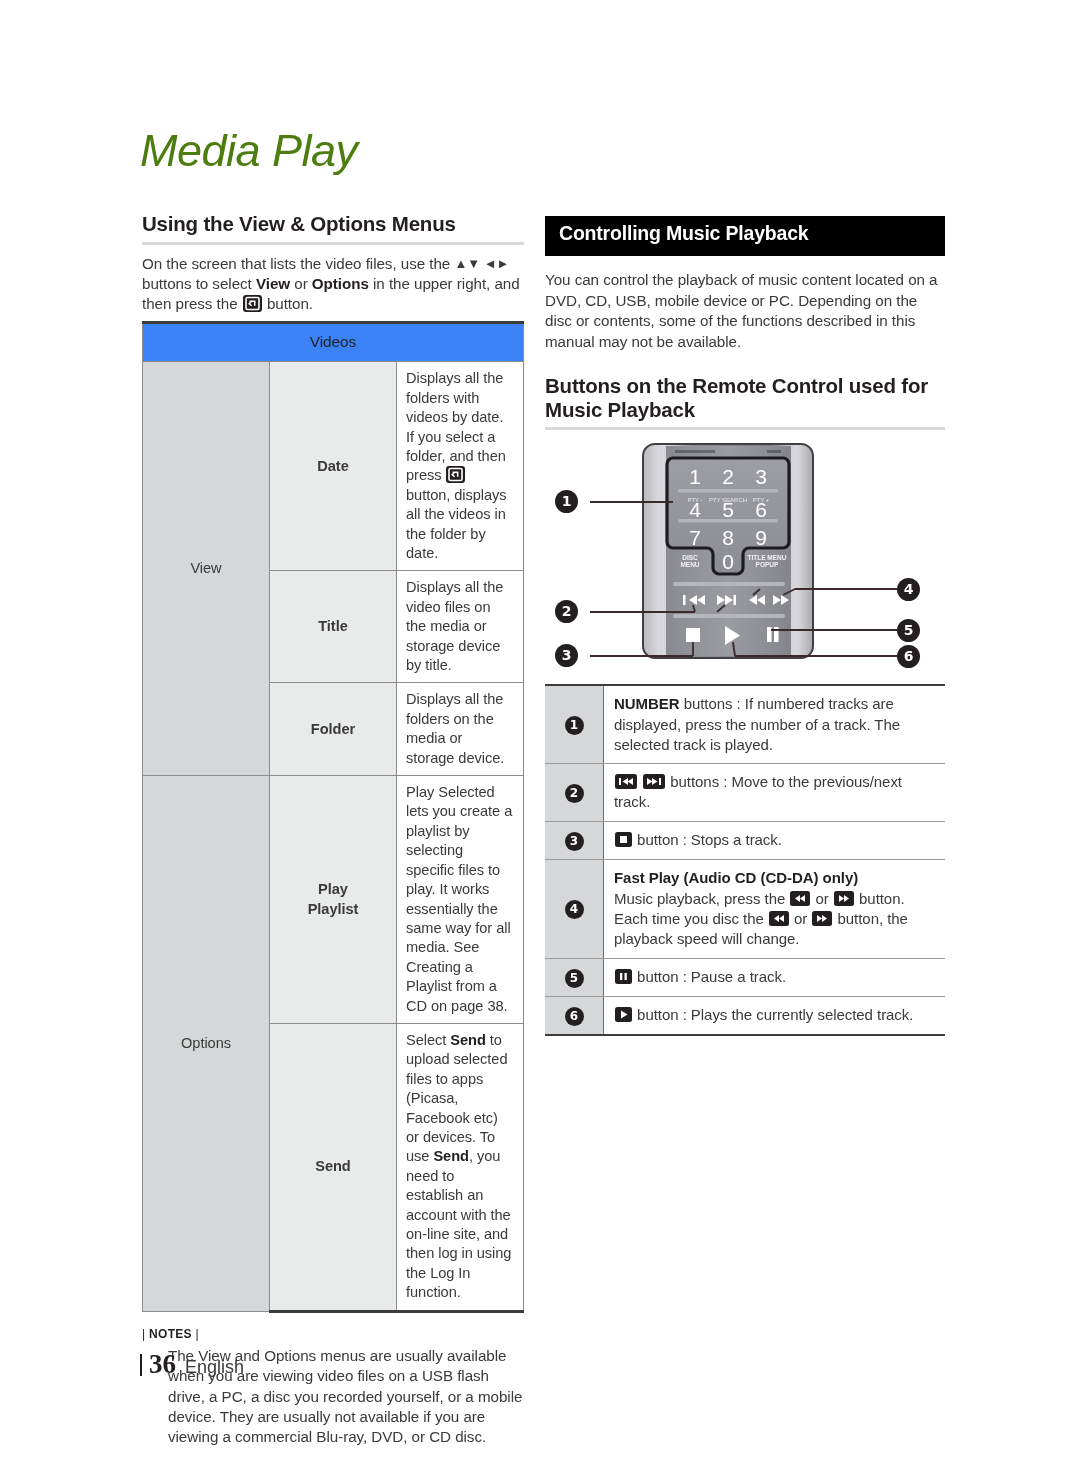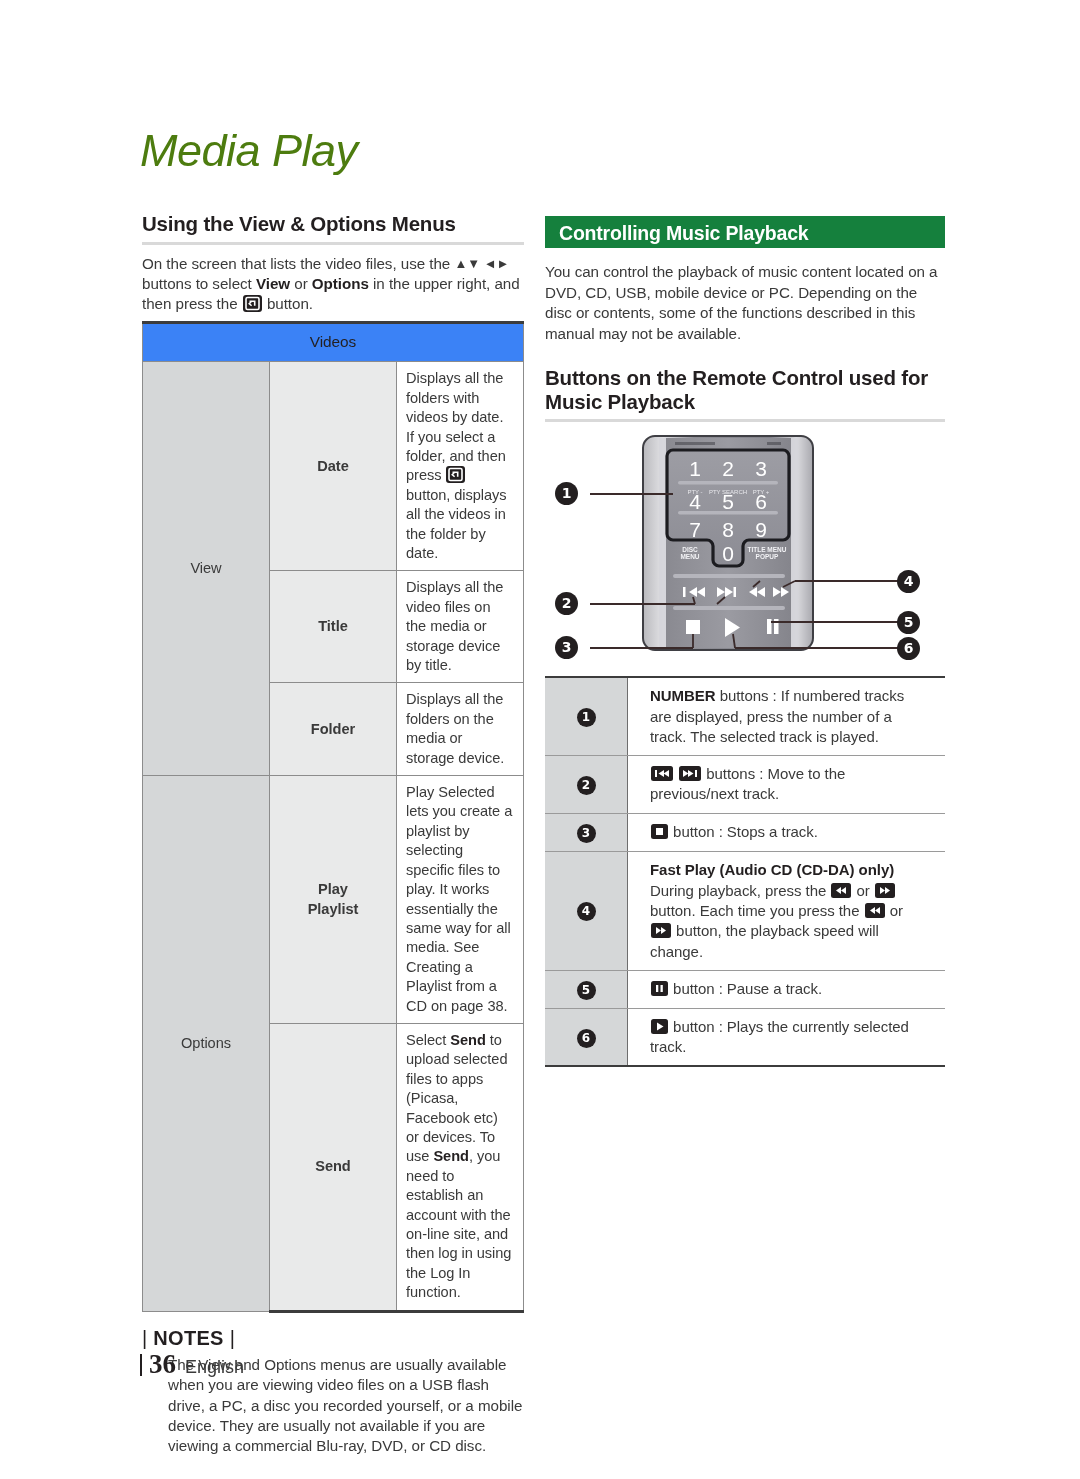--- a/index.html
+++ b/index.html
@@ -58,25 +58,25 @@
     line-height: 1.15;
   }
   .head-rule {
     height: 3px;
     background: #d9d9d9;
     margin-top: 6px;
     margin-bottom: 9px;
   }
 
   .bar-head {
-    background: #15803d;
+    background: #000000;
     color: #ffffff;
     font-size: 19.5px;
     font-weight: bold;
-    padding: 7px 14px 4px 14px;
+    padding: 7px 14px 12px 14px;
     letter-spacing: -0.2px;
     line-height: 1.1;
   }
 
   p.body {
     margin: 0 0 0 0;
     font-size: 15.2px;
     line-height: 1.345;
     color: #3a3a3a;
     letter-spacing: -0.05px;
@@ -154,21 +154,21 @@
     font-size: 15.2px;
     color: #231f20;
     width: 84px;
   }
   td.desc { background: #ffffff; }
   td.desc b { color: #231f20; font-weight: bold; }
   tr.last-row td { border-bottom: 3px solid #3c3c3c; }
 
   
   .notes-title {
-    font-size: 20px;
+    font-size: 12px;
     font-weight: bold;
     color: #231f20;
     margin-top: 14px;
     letter-spacing: 0.3px;
   }
   .notes-title .pipe { font-weight: normal; color: #231f20; }
   .notes-list {
     margin: 5px 0 0 0;
     padding: 0;
     list-style: none;
@@ -208,21 +208,21 @@
   table.btbl {
     border-collapse: collapse;
     width: 400px;
     table-layout: fixed;
     margin-top: 14px;
   }
   table.btbl td {
     border-top: 1.3px solid #9a9a9a;
     border-bottom: 1.3px solid #9a9a9a;
     vertical-align: middle;
-    padding: 8px 22px;
+    padding: 8px 10px;
     font-size: 15px;
     line-height: 1.35;
     color: #3a3a3a;
     letter-spacing: -0.05px;
     margin-top: 24px;
   }
   table.btbl tr:first-child td { border-top: 2.6px solid #3c3c3c; }
   table.btbl tr:last-child td { border-bottom: 2.6px solid #3c3c3c; }
   td.numcell {
     width: 38px;
@@ -509,32 +509,32 @@
                 </svg></span><span> button : Stops a track.</span>
           </td>
         </tr>
 
         <tr>
           <td class="numcell">
             <span class="dot">4</span>
           </td>
           <td class="btxt">
             <span class="sub-bold">Fast Play (Audio CD (CD-DA) only)</span>
-            <span>During playback, press the </span><span class="blk" style="width:20px;height:15px;"><svg width="20" height="15" viewBox="0 0 20 15">
+            <span>Music playback, press the </span><span class="blk" style="width:20px;height:15px;"><svg width="20" height="15" viewBox="0 0 20 15">
                   <g fill="#fff">
                     <polygon points="10,4 10,11 5,7.5"></polygon>
                     <polygon points="15,4 15,11 10,7.5"></polygon>
                   </g>
                 </svg></span><span> or </span><span class="blk" style="width:20px;height:15px;"><svg width="20" height="15" viewBox="0 0 20 15">
                   <g fill="#fff">
                     <polygon points="5,4 5,11 10,7.5"></polygon>
                     <polygon points="10,4 10,11 15,7.5"></polygon>
                   </g>
                 </svg></span><span> button.</span>
-            <span>Each time you press the </span><span class="blk" style="width:20px;height:15px;"><svg width="20" height="15" viewBox="0 0 20 15">
+            <span>Each time you disc the </span><span class="blk" style="width:20px;height:15px;"><svg width="20" height="15" viewBox="0 0 20 15">
                   <g fill="#fff">
                     <polygon points="10,4 10,11 5,7.5"></polygon>
                     <polygon points="15,4 15,11 10,7.5"></polygon>
                   </g>
                 </svg></span><span> or </span><span class="blk" style="width:20px;height:15px;"><svg width="20" height="15" viewBox="0 0 20 15">
                   <g fill="#fff">
                     <polygon points="5,4 5,11 10,7.5"></polygon>
                     <polygon points="10,4 10,11 15,7.5"></polygon>
                   </g>
                 </svg></span><span> button, the playback speed will change.</span>

